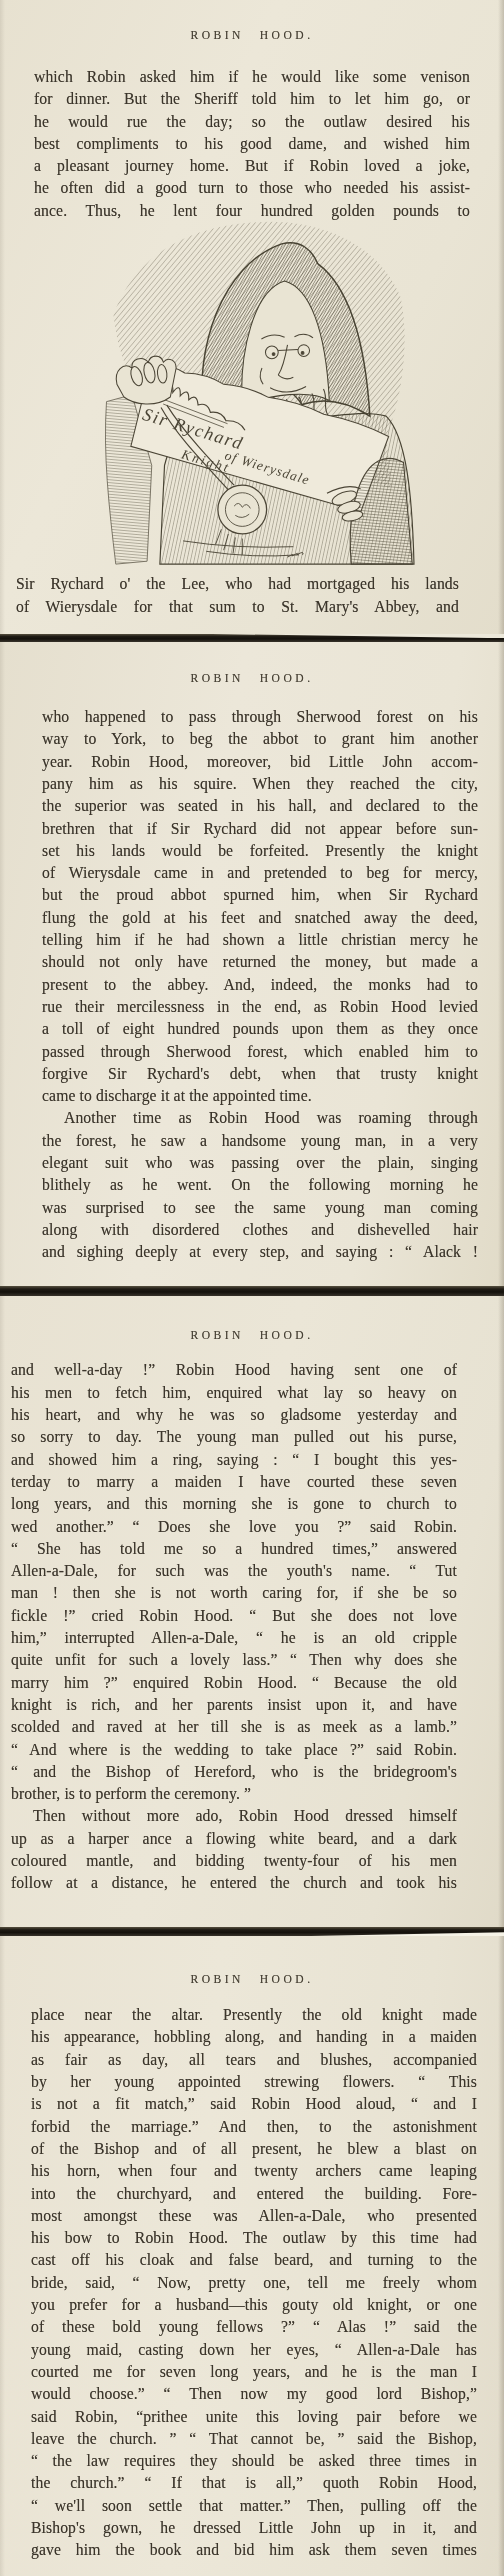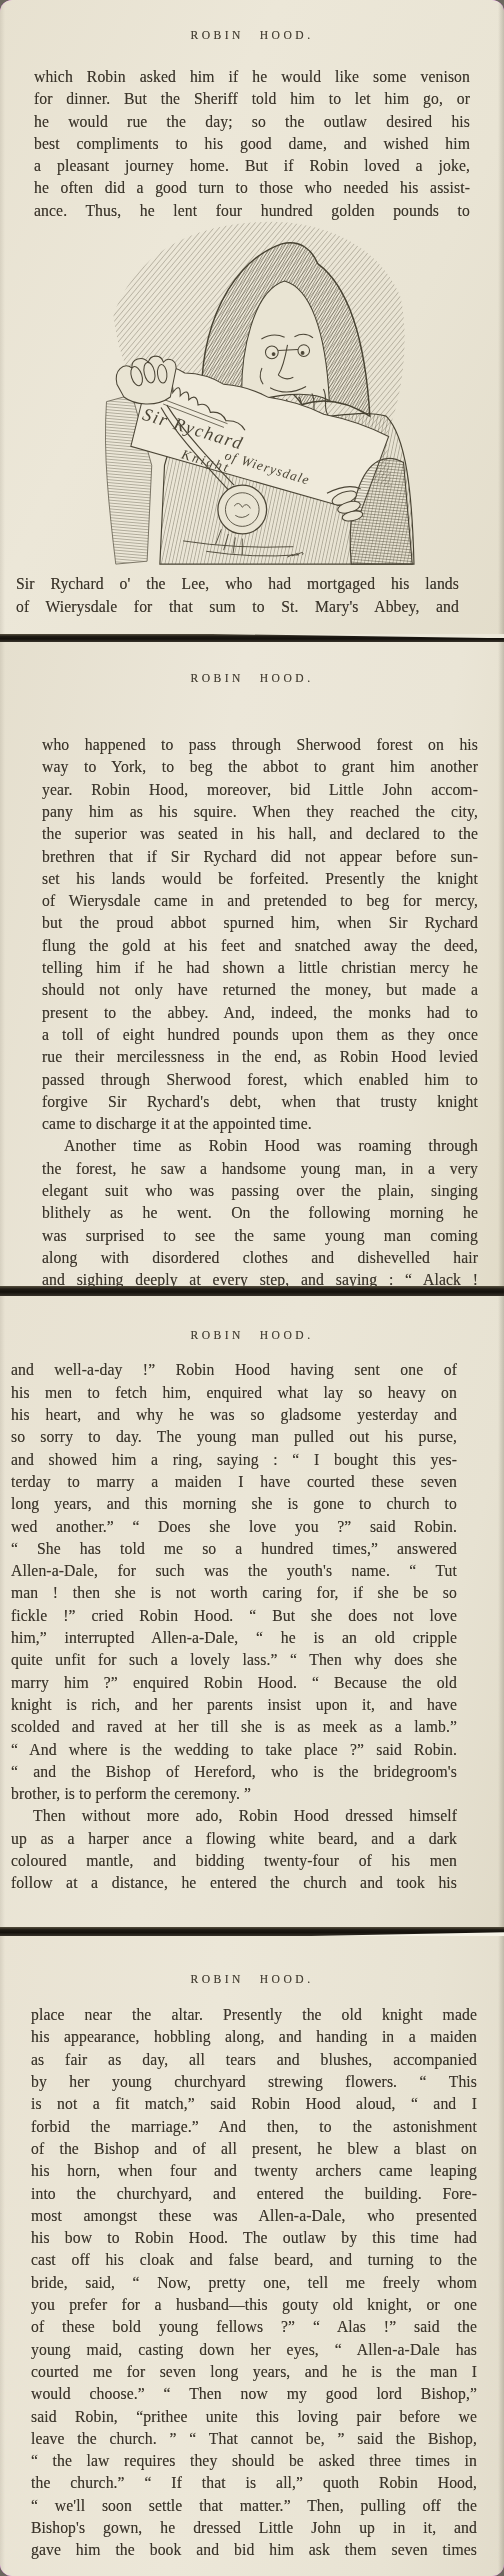--- a/index.html
+++ b/index.html
@@ -1,20 +1,19 @@
 <!DOCTYPE html>
 <html style="font-size:9.3px"><head>
 <meta charset="utf-8">
 <style>
   html,body{margin:0;padding:0;background:#6b675e;}
   #scan{
     position:relative;width:504px;height:2576px;margin:0;overflow:hidden;
     font-family:"Liberation Serif",serif;color:#3b352b;
     background:#d946ef;
-    border-radius:12px;
   }
   .page{position:relative;overflow:hidden;}
   .p1{height:634px;background:linear-gradient(115deg,#e7e1d0 0%,#ece7d8 35%,#e9e4d4 70%,#e3ddcb 100%);}
   .p2{height:644px;background:linear-gradient(100deg,#e5dfce 0%,#ece7d9 40%,#eae5d6 75%,#e1dbc8 100%);}
   .p3{height:631px;background:linear-gradient(105deg,#e8e2d2 0%,#ebe6d7 45%,#e7e2d2 80%,#e0dac8 100%);}
   .p4{height:640px;background:linear-gradient(95deg,#e9e3d3 0%,#ece7d8 40%,#e8e3d3 78%,#e2dccb 100%);}
   .page::after{content:"";position:absolute;top:0;bottom:0;right:0;width:5.8px;
     background:linear-gradient(to right,rgba(60,50,35,0),rgba(60,50,35,.22));}
   .page::before{content:"";position:absolute;top:0;bottom:0;left:0;width:4.6px;
     background:linear-gradient(to left,rgba(60,50,35,0),rgba(60,50,35,.10));}
@@ -22,21 +21,21 @@
     position:absolute;left:0;right:0;text-align:center;
     font-size:11.6px;letter-spacing:3.5px;word-spacing:9.3px;color:#474135;
     text-shadow:0 0 0.3px rgba(71,65,53,.55);
   }
   .p1 .running-head{top:29px;}
   .p2 .running-head{top:30px;}
   .p3 .running-head{top:33px;}
   .p4 .running-head{top:37px;}
   .body{position:absolute;}
   .p1 .body{left:34px;top:66px;width:436px;}
-  .p2 .body{left:42px;top:64px;width:436px;margin-top:28px;}
+  .p2 .body{left:42px;top:64px;width:436px;}
   .p3 .body{left:11px;top:63px;width:446px;}
   .p4 .body{left:31px;top:68px;width:446px;}
   .line{
     height:22.3px;line-height:22.3px;overflow:hidden;
     font-size:15.7px;letter-spacing:0.1px;
     text-align:justify;text-align-last:justify;
     text-shadow:0 0 0.4px rgba(59,53,43,.5);
     white-space:normal;
   }
   .line.flush{text-align-last:left;}
@@ -185,22 +184,22 @@
         <div class="line">pany him as his squire.  When they reached the city,</div>
         <div class="line">the superior was seated in his hall, and declared to the</div>
         <div class="line">brethren that if Sir Rychard did not appear before sun-</div>
         <div class="line">set his lands would be forfeited.  Presently the knight</div>
         <div class="line">of Wierysdale came in and pretended to beg for mercy,</div>
         <div class="line">but the proud abbot spurned him, when Sir Rychard</div>
         <div class="line">flung the gold at his feet and snatched away the deed,</div>
         <div class="line">telling him if he had shown a little christian mercy he</div>
         <div class="line">should not only have returned the money, but made a</div>
         <div class="line">present to the abbey.  And, indeed, the monks had to</div>
+        <div class="line">rue their mercilessness in the end, as Robin Hood levied</div>
         <div class="line">a toll of eight hundred pounds upon them as they once</div>
-        <div class="line">rue their mercilessness in the end, as Robin Hood levied</div>
         <div class="line">passed through Sherwood forest, which enabled him to</div>
         <div class="line">forgive Sir Rychard's debt, when that trusty knight</div>
         <div class="line flush">came to discharge it at the appointed time.</div>
         <div class="line indent">Another time as Robin Hood was roaming through</div>
         <div class="line">the forest, he saw a handsome young man, in a very</div>
         <div class="line">elegant suit who was passing over the plain, singing</div>
         <div class="line">blithely as he went.  On the following morning he</div>
         <div class="line">was surprised to see the same young man coming</div>
         <div class="line">along with disordered clothes and dishevelled hair</div>
         <div class="line">and sighing deeply at every step, and saying : “ Alack !</div>
@@ -242,21 +241,21 @@
   <div class="sep sep3">
     <div class="wedge-bottom"></div>
   </div>
 
   <section class="page p4">
     <div class="running-head">ROBIN HOOD.</div>
     <div class="body">
         <div class="line">place near the altar.  Presently the old knight made</div>
         <div class="line">his appearance, hobbling along, and handing in a maiden</div>
         <div class="line">as fair as day, all tears and blushes, accompanied</div>
-        <div class="line">by her young churchyard strewing flowers.  “ This</div>
+        <div class="line">by her young appointed strewing flowers.  “ This</div>
         <div class="line">is not a fit match,” said Robin Hood aloud, “ and I</div>
         <div class="line">forbid the marriage.”  And then, to the astonishment</div>
         <div class="line">of the Bishop and of all present, he blew a blast on</div>
         <div class="line">his horn, when four and twenty archers came leaping</div>
         <div class="line">into the churchyard, and entered the building.  Fore-</div>
         <div class="line">most amongst these was Allen-a-Dale, who presented</div>
         <div class="line">his bow to Robin Hood.  The outlaw by this time had</div>
         <div class="line">cast off his cloak and false beard, and turning to the</div>
         <div class="line">bride, said, “ Now, pretty one, tell me freely whom</div>
         <div class="line">you prefer for a husband—this gouty old knight, or one</div>

